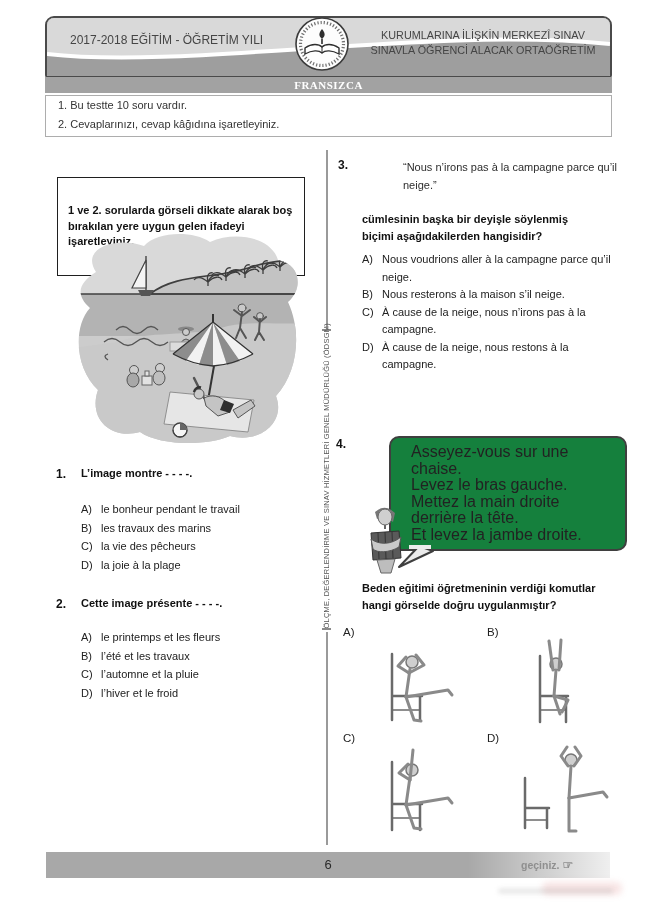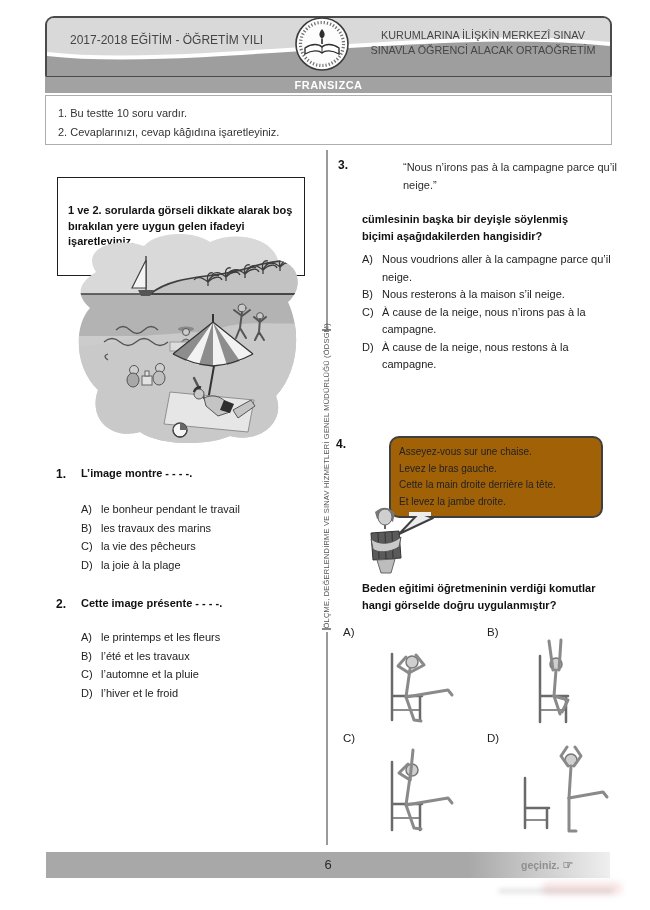--- a/index.html
+++ b/index.html
@@ -9,44 +9,44 @@
 
   
   .hdr{left:45px;top:16px;width:563px;height:58px;border:2px solid #4a4a4a;
        border-radius:9px 9px 3px 3px;overflow:hidden;background:#d8d8d8;}
   .hdr-year{left:70px;top:33px;width:210px;font-size:12px;color:#454545;}
   .hdr-exam{left:360px;top:28px;width:246px;text-align:center;font-size:10.8px;
             line-height:15px;color:#454545;}
   .logo{left:295px;top:17px;width:54px;height:54px;}
   .subject-bar{left:45px;top:77px;width:567px;height:16px;background:#a2a2a2;
                color:#ffffff;font-weight:bold;font-size:11px;letter-spacing:.5px;
-               text-align:center;line-height:16px;}
+               text-align:center;line-height:16px;font-family:Liberation Serif, serif;}
   .instr-box{left:45px;top:95px;width:553px;height:38px;border:1px solid #adadad;
-             background:#fff;font-size:11px;line-height:19px;padding:8px 0 2px 12px;color:#333;}
+             background:#fff;font-size:11px;line-height:19px;padding:0 0 2px 12px;color:#333;}
 
   
   .vline{width:1.5px;background:#9a9a9a;left:326px;}
   .tick{width:9px;height:1.5px;background:#8a8a8a;left:322px;}
   .divider-label{left:176px;top:474px;width:300px;text-align:center;
                  transform:rotate(-90deg);font-size:7.5px;color:#555;
                  letter-spacing:.2px;white-space:nowrap;}
 
   
   .directive{left:57px;top:177px;width:226px;border:1.8px solid #1f1f1f;
              padding:25px 10px;font-weight:bold;font-size:11px;line-height:15.5px;color:#111;}
   .qnum{font-weight:bold;font-size:12px;color:#111;}
   .qstem{font-weight:bold;font-size:11px;color:#111;}
   .opts{font-size:11px;color:#222;}
   .opt{display:flex;line-height:18.5px;}
   .opt .ol{width:20px;flex:none;}
   .opt .ot{flex:1;}
 
   
   .bubble{left:389px;top:436px;width:194px;border:2px solid #3f3f3f;border-radius:10px;
-          background:#a16207;padding:6px 8px;font-size:10px;line-height:16.5px;color:#222;}
+          background:#15803d;padding:6px 20px;font-size:16px;line-height:16.5px;color:#222;}
   .pose-label{font-size:11.5px;color:#222;}
 
   
   .footer-bar{left:46px;top:852px;width:564px;height:26px;background:#a8a8a8;
               text-align:center;line-height:26px;font-size:13px;color:#2a2a2a;}
   .footer-fade{left:468px;top:850px;width:147px;height:30px;
                background:linear-gradient(to right, rgba(255,255,255,0), rgba(255,255,255,.85));}
   .geciniz{left:521px;top:858px;font-size:10.5px;font-weight:bold;color:#8f8f8f;}
   .wm1{left:542px;top:882px;width:80px;height:13px;background:rgba(205,70,70,.14);
        filter:blur(3px);border-radius:6px;}
@@ -239,21 +239,21 @@
     <div class="opt" style="line-height:17.5px;">
         <span class="ol">D)</span>
         <span class="ot">À cause de la neige, nous restons à la campagne.</span>
       </div>
   </div>
 
   <div class="abs qnum" style="left:336px;top:437px;">4.</div>
   <div class="abs bubble">
     <div>Asseyez-vous sur une chaise.</div>
     <div>Levez le bras gauche.</div>
-    <div>Cette la main droite derrière la tête.</div>
+    <div>Mettez la main droite derrière la tête.</div>
     <div>Et levez la jambe droite.</div>
     <svg class="abs" style="left:6px;bottom:-20px;" width="40" height="24" viewBox="0 0 40 24">
       <polygon points="22,1 2,22 36,6" fill="#ececec" stroke="#3f3f3f" stroke-width="2" stroke-linejoin="round"></polygon>
       <rect x="12" y="0" width="22" height="4" fill="#ececec"></rect>
     </svg>
   </div>
   <svg class="abs" style="left:360px;top:504px;" width="52" height="70" viewBox="0 0 50 70">
     <path d="M14,8 q10,-9 20,1 l-2,9 q-8,-7 -16,-3 Z" fill="#777"></path>
     <ellipse cx="24" cy="13" rx="7" ry="8" fill="#cfcfcf" stroke="#666" stroke-width="1"></ellipse>
     <line x1="24" y1="21" x2="24" y2="25" stroke="#666" stroke-width="2"></line>

